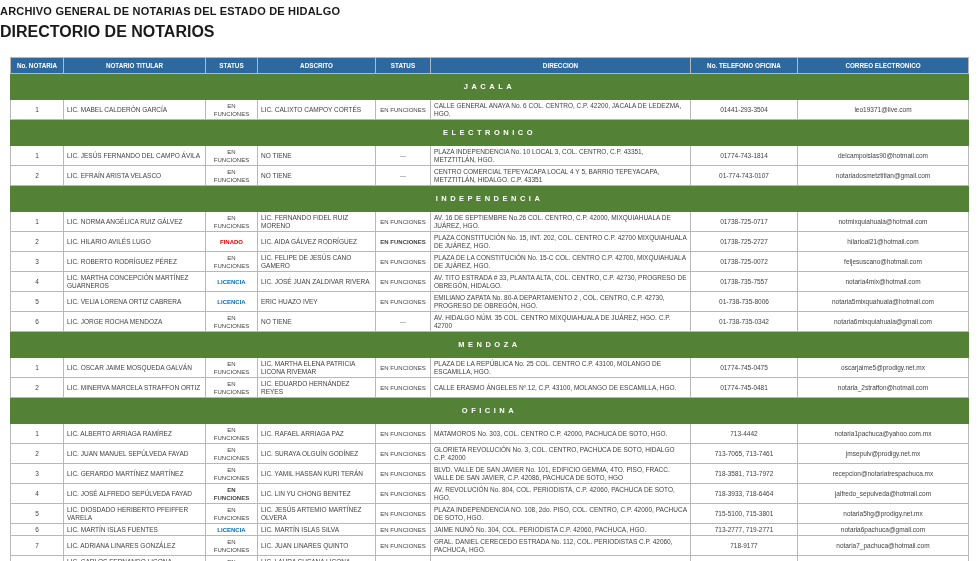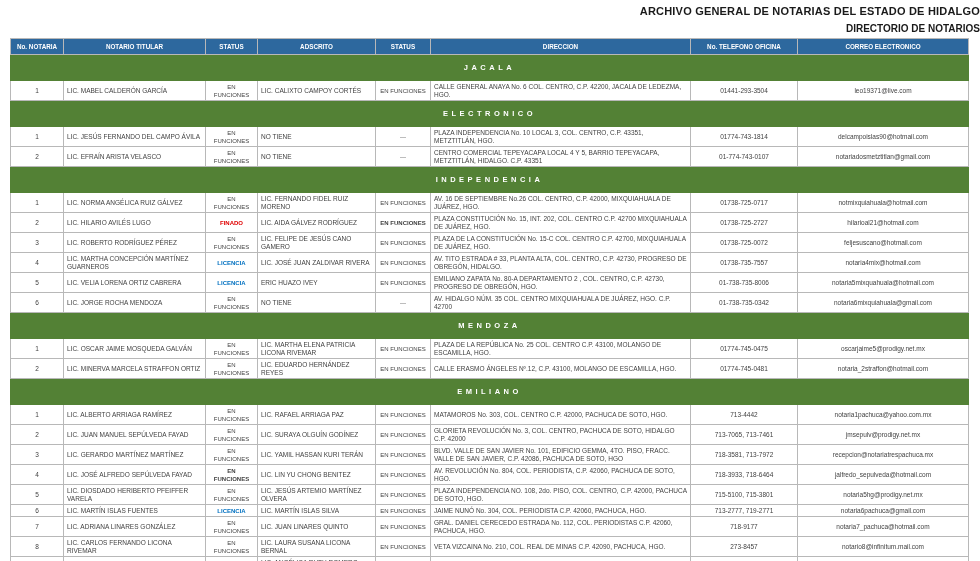--- a/index.html
+++ b/index.html
@@ -10,23 +10,23 @@
     --ink:#3f3f3f;
     --grid:#b8b8b8;
   }
   *{box-sizing:border-box;margin:0;padding:0;}
   html,body{background:#ffffff;}
   body{
     width:980px;height:561px;overflow:hidden;
     font-family:"Liberation Sans",sans-serif;color:var(--ink);
   }
   .page{width:980px;height:561px;padding-top:5px;}
-  .titles{text-align:right;color:#1a1a1a;}
+  .titles{text-align:left;color:#1a1a1a;}
   .doc-title{font-size:11px;font-weight:bold;letter-spacing:.2px;}
-  .doc-subtitle{font-size:10px;font-weight:bold;margin-top:6px;margin-bottom:4px;}
+  .doc-subtitle{font-size:16px;font-weight:bold;margin-top:6px;margin-bottom:16px;}
   table.dir{
     table-layout:fixed;border-collapse:collapse;
     width:958px;margin-left:10px;
     font-size:6.5px;line-height:8px;
   }
   table.dir td,table.dir th{
     border:0.7px solid var(--grid);
     padding:1.5px 3px;vertical-align:middle;
     overflow:hidden;
   }
@@ -202,21 +202,21 @@
           <td class="c-num">2</td>
           <td class="c-name">LIC. MINERVA MARCELA STRAFFON ORTIZ</td>
           <td class="c-status st-en-funciones">EN FUNCIONES</td>
           <td class="c-name">LIC. EDUARDO HERNÁNDEZ REYES</td>
           <td class="c-status st-en-funciones">EN FUNCIONES</td>
           <td class="c-addr">CALLE ERASMO ÁNGELES Nº.12, C.P. 43100, MOLANGO DE ESCAMILLA, HGO.</td>
           <td class="c-tel">01774-745-0481</td>
           <td class="c-mail">notaria_2straffon@hotmail.com</td>
         </tr>
         <tr class="section-row">
-          <td colspan="8">EMILIANO</td>
+          <td colspan="8">OFICINA</td>
         </tr>
         <tr>
           <td class="c-num">1</td>
           <td class="c-name">LIC. ALBERTO ARRIAGA RAMÍREZ</td>
           <td class="c-status st-en-funciones">EN FUNCIONES</td>
           <td class="c-name">LIC. RAFAEL ARRIAGA PAZ</td>
           <td class="c-status st-en-funciones">EN FUNCIONES</td>
           <td class="c-addr">MATAMOROS No. 303, COL. CENTRO C.P. 42000, PACHUCA DE SOTO, HGO.</td>
           <td class="c-tel">713-4442</td>
           <td class="c-mail">notaria1pachuca@yahoo.com.mx</td>

